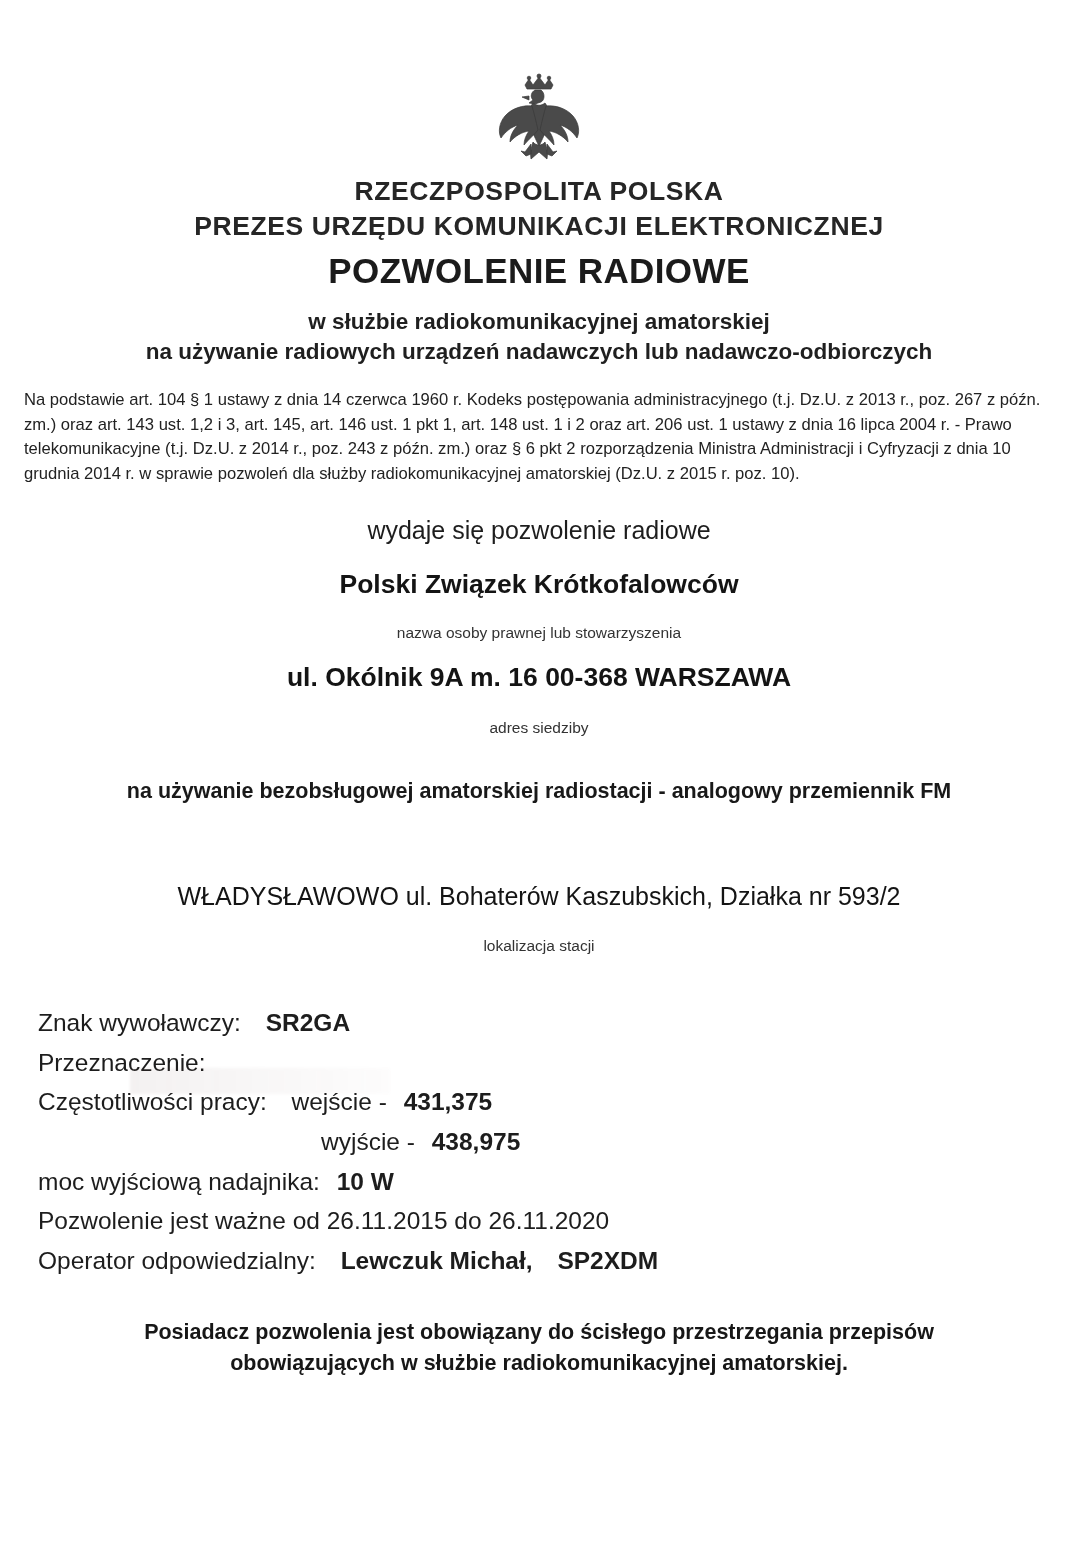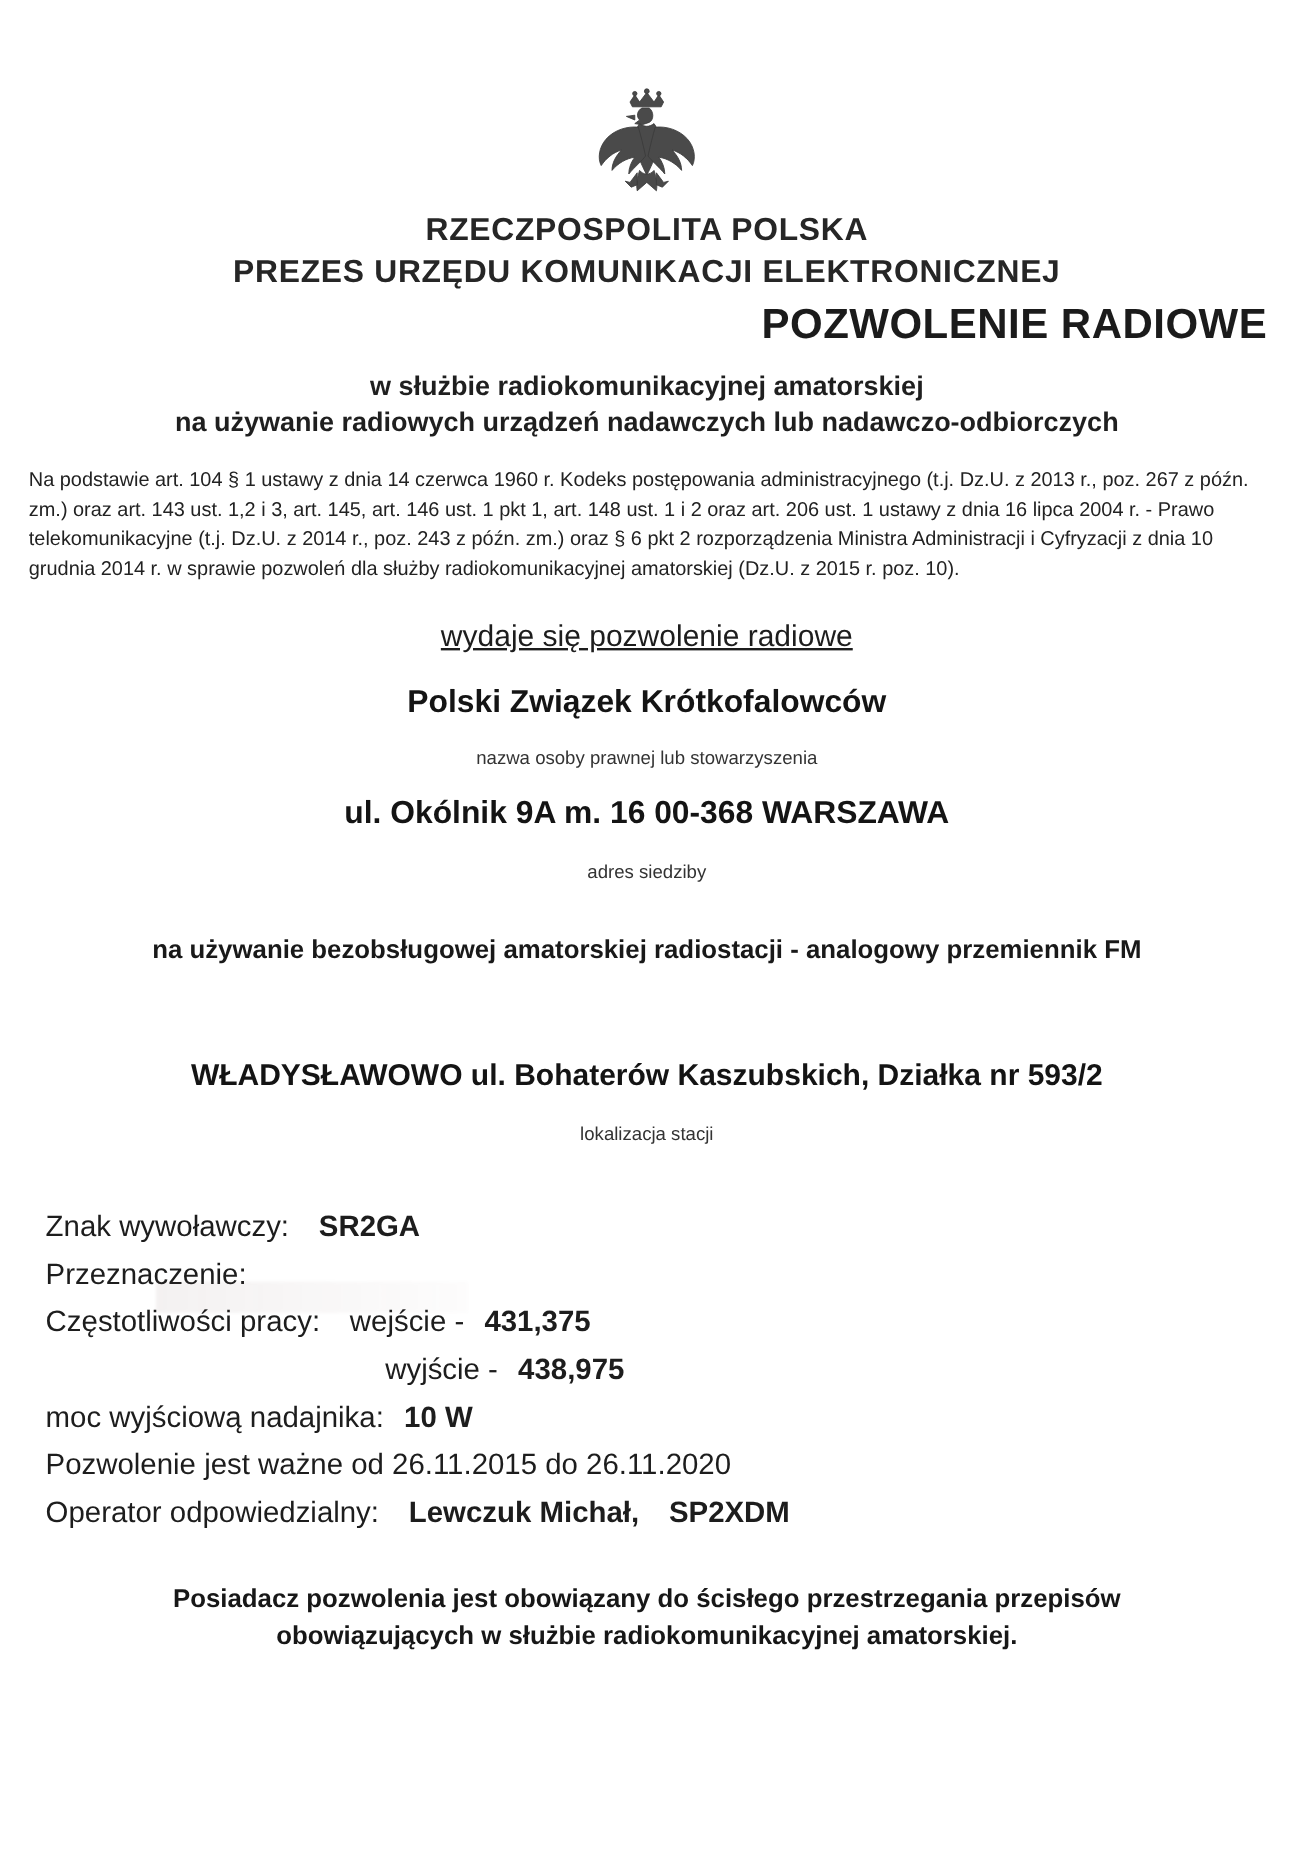--- a/index.html
+++ b/index.html
@@ -45,21 +45,21 @@
   }
   .hdr1 {
     font-size: 26.5px;
     margin-top: 12px;
   }
   .hdr2 {
     font-size: 26.5px;
     margin-top: 4px;
   }
   .title {
-    text-align: right;
+    text-align: center;
     font-size: 35px;
     font-weight: bold;
     letter-spacing: 0.4px;
     margin-top: 9px;
     color: #1b1b1b;
   }
   .subtitle {
     text-align: center;
     font-size: 22.5px;
     font-weight: bold;
@@ -77,21 +77,20 @@
     color: #222;
     padding: 0 2px;
   }
 
   
   .grant {
     text-align: center;
     font-size: 25px;
     margin-top: 30px;
     color: #1d1d1d;
-    text-decoration: underline;
   }
 
   .nr-line {
     text-align: center;
     margin-top: 26px;
     font-size: 25px;
     color: #141414;
   }
   .nr-line .nr { font-weight: bold; }
   .nr-line .kat { margin-left: 26px; }
@@ -126,21 +125,21 @@
   .usage {
     text-align: center;
     font-size: 21.5px;
     font-weight: bold;
     margin-top: 42px;
     color: #191919;
   }
   .location {
     text-align: center;
     font-size: 25px;
-    font-weight: bold;
+    font-weight: normal;
     margin-top: 78px;
     color: #141414;
   }
   .caption3 {
     text-align: center;
     font-size: 15.5px;
     margin-top: 26px;
     color: #333;
   }
 

